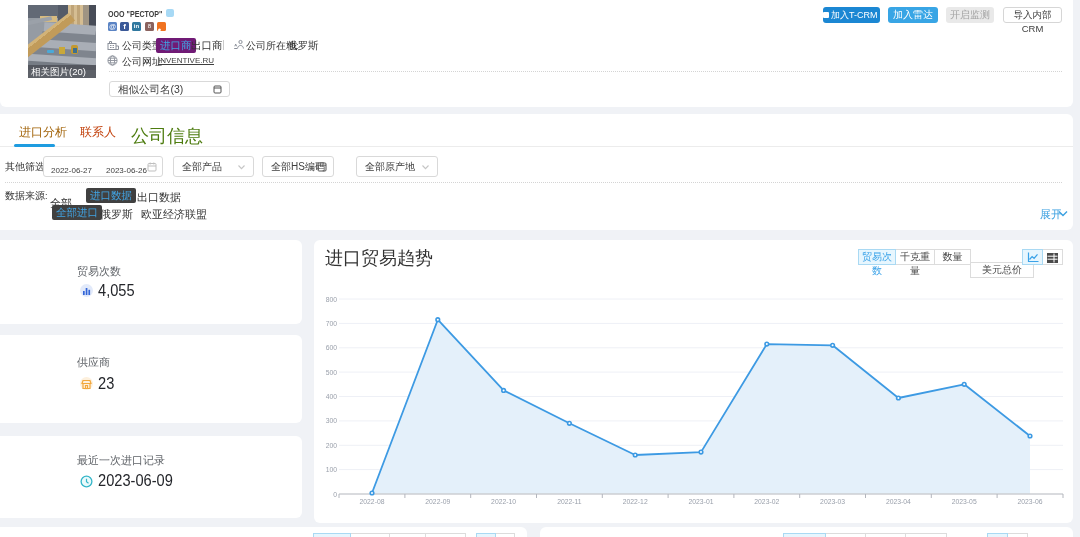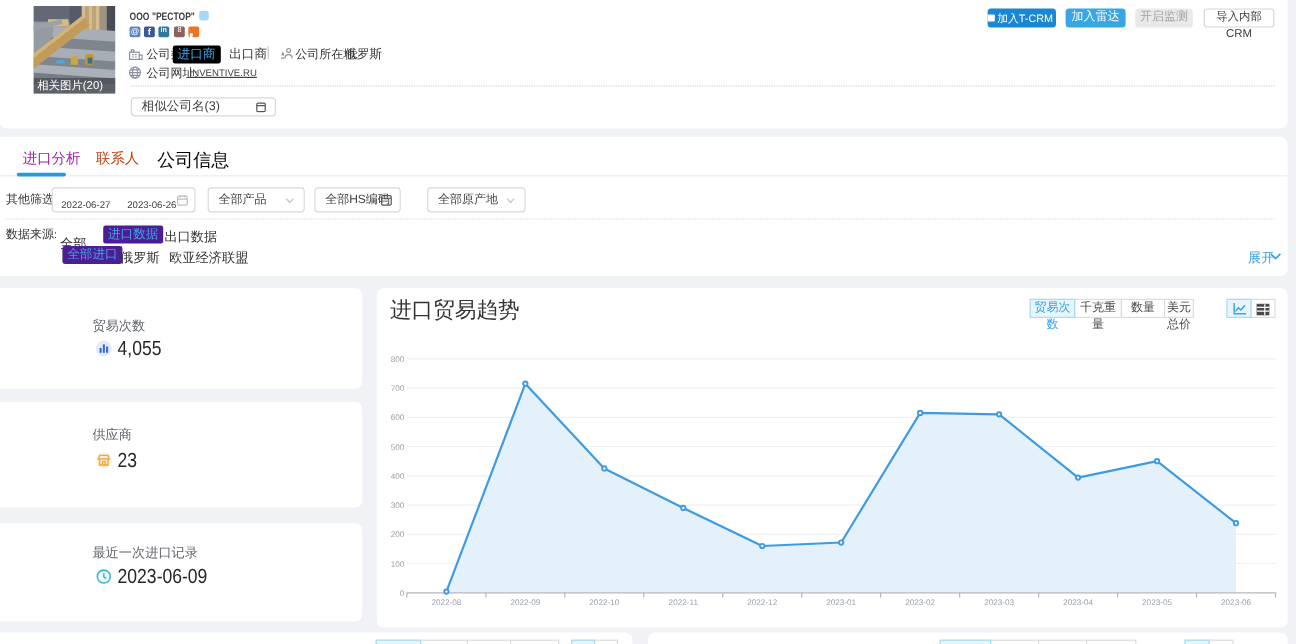--- a/index.html
+++ b/index.html
@@ -2,21 +2,21 @@
 <html><head><meta charset="utf-8">
 <style>
 *{margin:0;padding:0;box-sizing:border-box}
 html,body{width:1080px;height:537px;overflow:hidden;background:#f0f2f6;font-family:"Liberation Sans",sans-serif;color:#333;position:relative}
 .abs{position:absolute}
 .card{position:absolute;background:#fff;border-radius:6px}
 .lbl{font-size:11px;color:#5f6368}
 .rb{position:absolute;height:16px;border:1px solid #dcdcdc;background:#fff;color:#4a4a4a;font-size:10px;line-height:14px;text-align:center}
 .rb.sel{background:#e7f6fe;border-color:#a9d9f3;color:#3aa2e8;z-index:2}
 .pill{position:absolute;height:15px;line-height:15px;font-size:10.5px;padding:0 4px;border-radius:2px}
-.pillsel{background:#4c1d95;color:#41a3e3}
+.pillsel{background:#404040;color:#41a3e3}
 .box{position:absolute;border:1px solid #d9d9d9;border-radius:3px;background:#fff;font-size:10px;color:#404040}
 .chev{position:absolute;width:7px;height:7px}
 </style></head>
 <body>
 
 <div class="card" style="left:0;top:0;width:1073px;height:107px;border-radius:0 0 6px 6px"></div>
 <div id="photo" class="abs" style="left:28px;top:5px;width:68px;height:73px;overflow:hidden;background:#959ba3">
   <div class="abs" style="left:0;top:0;width:32px;height:13px;background:#626975"></div>
   <div class="abs" style="left:30px;top:0;width:12px;height:26px;background:#545b68"></div>
   <div class="abs" style="left:40px;top:0;width:15px;height:26px;background:repeating-linear-gradient(90deg,#d5bd92 0 3px,#bfa478 3px 6px)"></div>
@@ -51,21 +51,21 @@
     </svg>
 </div>
 
 <svg class="abs" style="left:107px;top:40px" width="12" height="11" viewBox="0 0 12 11">
     <g fill="none" stroke="#8a8f99" stroke-width="1">
       <rect x="1" y="3.5" width="8" height="6"></rect>
       <path d="M2.5 3.5v-2h2v2M9 6h2.5v3.5H9M3 5.5h1.5M5.5 5.5H7M3 7.5h1.5M5.5 7.5H7"></path>
     </g>
   </svg>
 <div class="abs" style="left:122px;top:40px;font-size:10px;line-height:11px">公司类型<span style="font-size:9px">:</span></div>
-<div class="pill pillsel" style="left:144px;top:38px;background:#000000">进口商</div>
+<div class="pill pillsel" style="left:156px;top:38px;background:#701a75">进口商</div>
 <div class="abs" style="left:191px;top:39px;font-size:10.5px;line-height:12px">出口商</div>
 <div class="abs" style="left:222px;top:38px;font-size:11px;color:#c4c4c4">|</div>
 <svg class="abs" style="left:233px;top:39px" width="12" height="11" viewBox="0 0 12 11">
     <g fill="none" stroke="#8a8f99" stroke-width="1">
       <circle cx="7.5" cy="3" r="1.6"></circle>
       <path d="M4.6 9.5c0-1.8 1.3-3 2.9-3s2.9 1.2 2.9 3"></path>
       <path d="M1.2 9.5h3M1.8 7.3l.9-2.2.9 2.2"></path>
     </g>
   </svg>
 <div class="abs" style="left:246px;top:40px;font-size:10px;line-height:11px">公司所在地<span style="font-size:9px">:</span></div>
@@ -90,23 +90,23 @@
     </svg>
 </div>
 
 <div class="abs" style="left:823px;top:7px;width:57px;height:16px;background:#1b87d3;border-radius:3px;color:#fff;font-size:9px;line-height:16px;text-align:left"><span style="display:inline-block;width:6px;height:6px;background:#fff;border-radius:1px;margin-right:2px"></span>加入T-CRM</div>
 <div class="abs" style="left:888px;top:7px;width:50px;height:16px;background:#38a5e5;border-radius:3px;color:#fff;font-size:10px;line-height:16px;text-align:center">加入雷达</div>
 <div class="abs" style="left:946px;top:7px;width:48px;height:16px;background:#e9e9e9;border-radius:3px;color:#a3a3a3;font-size:10px;line-height:16px;text-align:center">开启监测</div>
 <div class="abs" style="left:1003px;top:7px;width:59px;height:16px;background:#fff;border:1px solid #d6d6d6;border-radius:3px;color:#404040;font-size:9.5px;line-height:14px;text-align:center">导入内部CRM</div>
 
 <div class="card" style="left:0;top:114px;width:1073px;height:116px;border-radius:0 6px 6px 0"></div>
 <div class="abs" style="left:0;top:146px;width:1073px;border-top:1px solid #ececec"></div>
-<div class="abs" style="left:19px;top:124px;font-size:12px;color:#a21caf">进口分析</div>
+<div class="abs" style="left:19px;top:124px;font-size:12px;color:#a16207">进口分析</div>
 <div class="abs" style="left:80px;top:124px;font-size:12px;color:#c2410c">联系人</div>
-<div class="abs" style="left:131px;top:124px;font-size:15px;color:#000000">公司信息</div>
+<div class="abs" style="left:131px;top:124px;font-size:18px;color:#4d7c0f">公司信息</div>
 <div class="abs" style="left:14px;top:144px;width:41px;height:3px;background:#1e9ce0;border-radius:2px"></div>
 <div class="abs" style="left:5px;top:161px;font-size:10px;line-height:11px">其他筛选<span style="font-size:9px">:</span></div>
 <div class="box" style="left:43px;top:156px;width:120px;height:21px;line-height:19px">
   <span class="abs" style="left:7px;font-size:8px;top:4px">2022-06-27</span>
     <span class="abs" style="left:62px;font-size:8px;top:4px">2023-06-26</span>
   <svg class="abs" style="right:5px;top:5px" width="10" height="10" viewBox="0 0 10 10">
       <g fill="none" stroke="#bfbfbf" stroke-width="1">
         <rect x="1" y="1.5" width="8" height="7.5" rx="1"></rect>
         <path d="M1 4h8M3.2 0.5v2M6.8 0.5v2"></path>
       </g>
@@ -174,21 +174,21 @@
       <path d="M6.5 3.8v3l2 1.4" fill="none" stroke="#35b6c9" stroke-width="1.2"></path>
     </svg>
 </div>
 <div class="abs" style="left:98px;top:471px;font-size:17px;color:#24262b;transform:scaleX(.86);transform-origin:0 0">2023-06-09</div>
 
 <div class="card" style="left:314px;top:240px;width:759px;height:283px"></div>
 <div class="abs" style="left:325px;top:246px;font-size:18px;color:#333">进口贸易趋势</div>
 <div class="rb sel" style="left:858px;top:249px;width:38px">贸易次数</div>
 <div class="rb" style="left:895px;top:249px;width:40px">千克重量</div>
 <div class="rb" style="left:934px;top:249px;width:37px">数量</div>
-<div class="rb" style="left:970px;top:249px;width:25px">美元总价</div>
+<div class="rb" style="left:970px;top:262px;width:64px">美元总价</div>
 <div class="rb sel" style="left:1022px;top:249px;width:21px">
   <svg width="12" height="11" viewBox="0 0 12 11" style="margin-top:2px">
       <g fill="none" stroke="#3aa2e8" stroke-width="1.2">
         <path d="M1.5 0.5v9h10"></path>
         <path d="M2.5 7.5l2.6-3 2 1.8 3.4-4"></path>
       </g>
     </svg>
 </div>
 <div class="rb" style="left:1042px;top:249px;width:21px">
   <svg width="11" height="10" viewBox="0 0 11 10" style="margin-top:2.5px">

